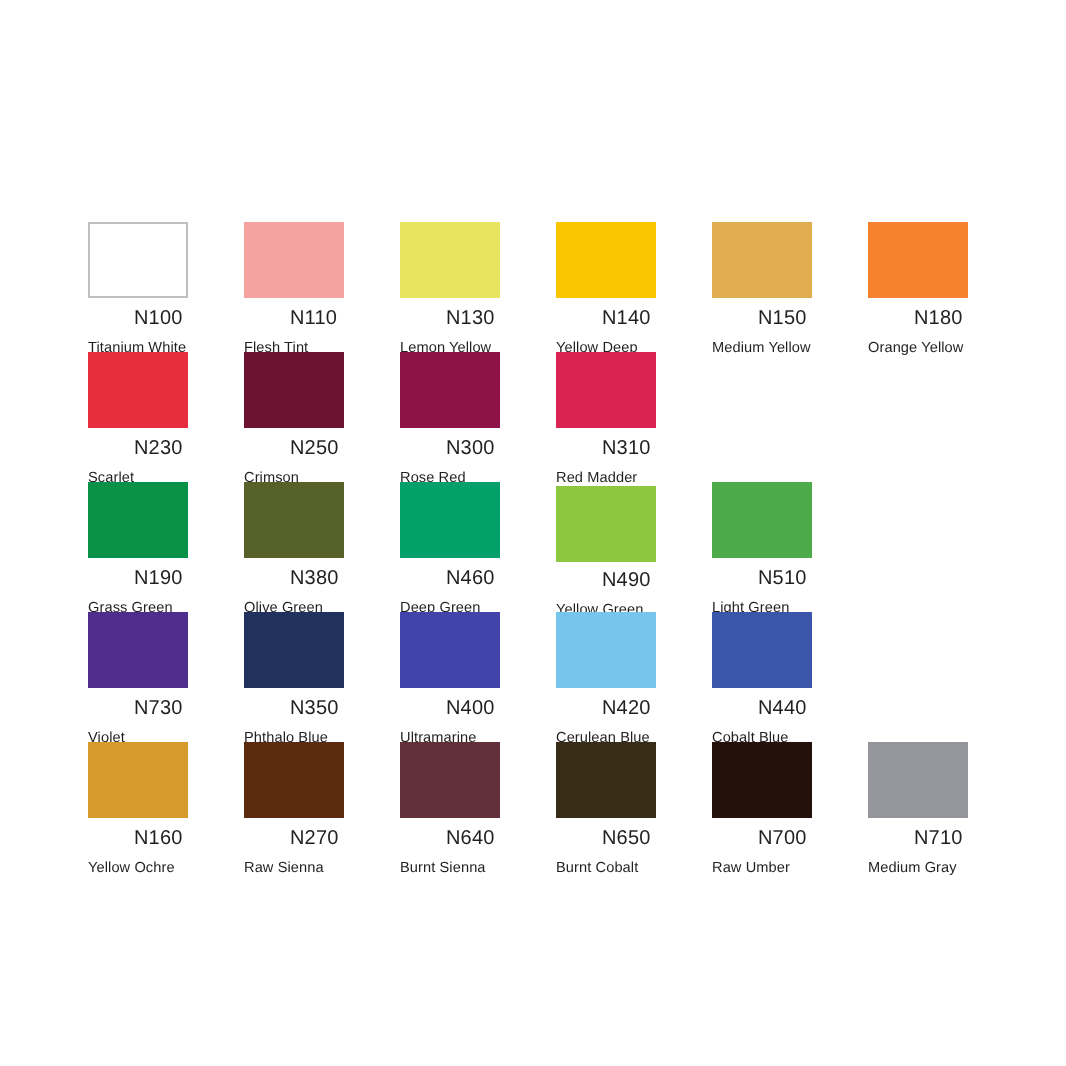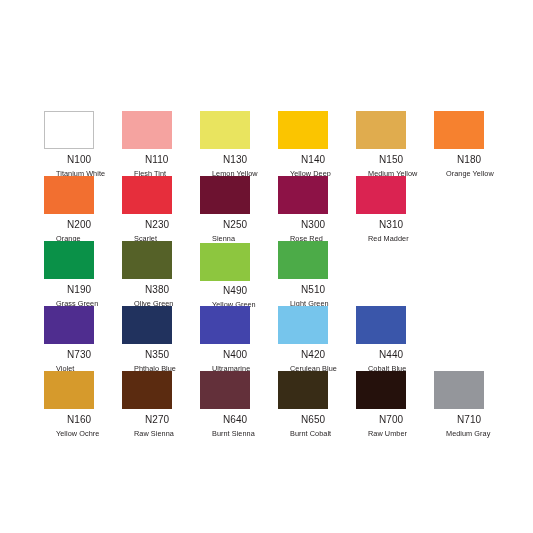--- a/index.html
+++ b/index.html
@@ -66,21 +66,20 @@
     margin-left: 23px;
   }
 
   .swatch-name {
     font-size: 7.3px;
     line-height: 1;
     color: #231f20;
     margin-top: 5.2px;
     letter-spacing: 0.05px;
     white-space: nowrap;
-    margin-left: 12px;
   }
 
   
   .nudge-down-1 { position: relative; top: 1.5px; }
   .nudge-up-1   { position: relative; top: -2px; }
 </style>
 </head>
 <body>
 
 <div id="chart-root">
@@ -112,33 +111,28 @@
           <div class="swatch-name">Medium Yellow</div>
         </div>
         <div class="swatch-cell">
           <div class="swatch-chip" style="background-color: rgb(246, 129, 47);"></div>
           <div class="swatch-code">N180</div>
           <div class="swatch-name">Orange Yellow</div>
         </div>
       </div>
       <div class="swatch-row">
         <div class="swatch-cell">
-          <div class="swatch-chip" style="background-color: rgb(242, 111, 48);"></div>
-          <div class="swatch-code">N200</div>
-          <div class="swatch-name">Orange</div>
-        </div>
-        <div class="swatch-cell">
           <div class="swatch-chip" style="background-color: rgb(230, 46, 60);"></div>
           <div class="swatch-code">N230</div>
           <div class="swatch-name">Scarlet</div>
         </div>
         <div class="swatch-cell">
           <div class="swatch-chip" style="background-color: rgb(109, 18, 48);"></div>
           <div class="swatch-code">N250</div>
-          <div class="swatch-name">Sienna</div>
+          <div class="swatch-name">Crimson</div>
         </div>
         <div class="swatch-cell">
           <div class="swatch-chip" style="background-color: rgb(141, 18, 70);"></div>
           <div class="swatch-code">N300</div>
           <div class="swatch-name">Rose Red</div>
         </div>
         <div class="swatch-cell">
           <div class="swatch-chip" style="background-color: rgb(218, 35, 81);"></div>
           <div class="swatch-code">N310</div>
           <div class="swatch-name">Red Madder</div>
@@ -147,20 +141,25 @@
       <div class="swatch-row">
         <div class="swatch-cell">
           <div class="swatch-chip" style="background-color: rgb(10, 145, 72);"></div>
           <div class="swatch-code">N190</div>
           <div class="swatch-name">Grass Green</div>
         </div>
         <div class="swatch-cell">
           <div class="swatch-chip" style="background-color: rgb(85, 97, 40);"></div>
           <div class="swatch-code">N380</div>
           <div class="swatch-name">Olive Green</div>
+        </div>
+        <div class="swatch-cell">
+          <div class="swatch-chip" style="background-color: rgb(3, 160, 106);"></div>
+          <div class="swatch-code">N460</div>
+          <div class="swatch-name">Deep Green</div>
         </div>
         <div class="swatch-cell nudge-down-1">
           <div class="swatch-chip" style="background-color: rgb(141, 198, 63);"></div>
           <div class="swatch-code">N490</div>
           <div class="swatch-name">Yellow Green</div>
         </div>
         <div class="swatch-cell">
           <div class="swatch-chip" style="background-color: rgb(76, 171, 72);"></div>
           <div class="swatch-code">N510</div>
           <div class="swatch-name">Light Green</div>

